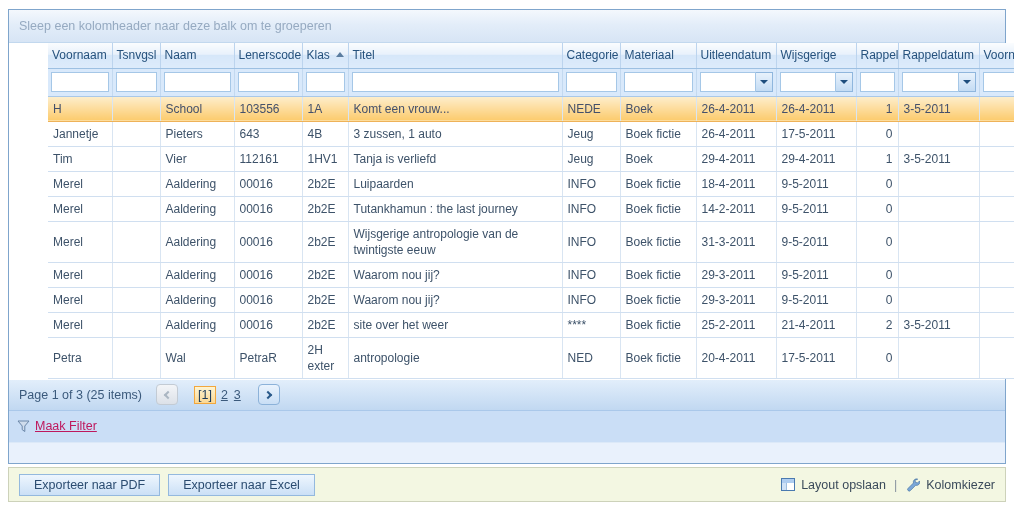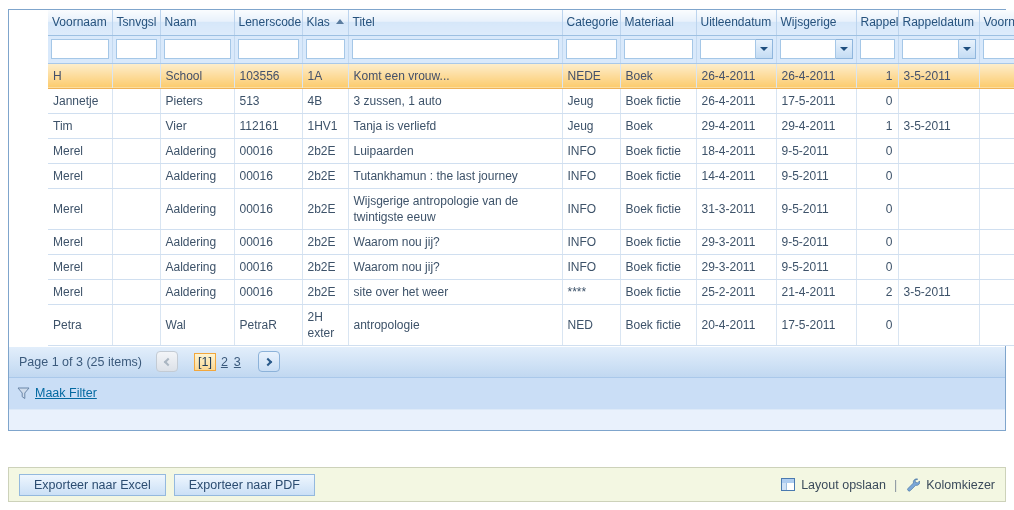--- a/index.html
+++ b/index.html
@@ -79,21 +79,21 @@
   .chev.right { transform:rotate(45deg);  margin-right:2px; }
   .page-cur {
     border:1px solid #f2a73d; background:linear-gradient(#fdf4d2,#fbd893);
     padding:1px 3px; color:#1d3b5a; margin:0 2px;
   }
   .page-link { color:#3b5a7c; text-decoration:underline; padding:0 3px; cursor:pointer; }
   .filterbar {
     height:32px; background:#cadef6; border-top:1px solid #aac8ea;
     display:flex; align-items:center; gap:5px; padding-left:8px; font-size:12.5px;
   }
-  .filterbar a { color:#0369a1; text-decoration:underline; cursor:pointer; }
+  .filterbar a { color:#be185d; text-decoration:underline; cursor:pointer; }
   .emptybar { height:21px; background:#e9f1fc; border-top:1px solid #dce9f8; }
   .toolbar {
     position:absolute; left:8px; top:467px; width:998px; height:35px;
     background:#f3f7e2; border:1px solid #cdd2ba;
     display:flex; align-items:center; padding:0 10px; gap:8px;
   }
   .tbtn {
     padding:3px 14px; font-size:12.5px; color:#2b4c70; cursor:pointer;
     background:linear-gradient(#eef6fe,#cbe0f6); border:1px solid #94b9de;
     font-family:inherit;
@@ -105,20 +105,21 @@
     width:14px; height:13px; border:1px solid #4a7ab0; background:#ffffff; position:relative;
   }
   .layout-icon::before { content:""; position:absolute; left:0; top:0; right:0; height:4px; background:#aecdf0; }
   .layout-icon::after  { content:""; position:absolute; left:0; top:4px; width:4px; bottom:0; background:#cfe2f6; border-right:1px solid #9dbede; }
   svg { display:block; }
 </style>
 </head>
 <body>
 
 <div class="grid">
+  <div class="group-panel">Sleep een kolomheader naar deze balk om te groeperen</div>
 
   <table>
     <colgroup id="cols">
         <col style="width:64px">
         <col style="width:48px">
         <col style="width:74px">
         <col style="width:68px">
         <col style="width:46px">
         <col style="width:214px">
         <col style="width:58px">
@@ -235,21 +236,21 @@
           <td class="">26-4-2011</td>
           <td class="">26-4-2011</td>
           <td class="num">1</td>
           <td class="">3-5-2011</td>
           <td class="num">0</td>
         </tr>
         <tr class="">
           <td class="">Jannetje</td>
           <td class=""></td>
           <td class="">Pieters</td>
-          <td class="">513</td>
+          <td class="">643</td>
           <td class="">4B</td>
           <td class="">3 zussen, 1 auto</td>
           <td class="">Jeug</td>
           <td class="">Boek fictie</td>
           <td class="">26-4-2011</td>
           <td class="">17-5-2011</td>
           <td class="num">0</td>
           <td class=""></td>
           <td class="num">1</td>
         </tr>
@@ -285,21 +286,21 @@
         </tr>
         <tr class="">
           <td class="">Merel</td>
           <td class=""></td>
           <td class="">Aaldering</td>
           <td class="">00016</td>
           <td class="">2b2E</td>
           <td class="">Tutankhamun : the last journey</td>
           <td class="">INFO</td>
           <td class="">Boek fictie</td>
-          <td class="">14-4-2011</td>
+          <td class="">14-2-2011</td>
           <td class="">9-5-2011</td>
           <td class="num">0</td>
           <td class=""></td>
           <td class="num">0</td>
         </tr>
         <tr class="">
           <td class="">Merel</td>
           <td class=""></td>
           <td class="">Aaldering</td>
           <td class="">00016</td>
@@ -391,22 +392,22 @@
     <svg width="13" height="13" viewBox="0 0 13 13">
       <path d="M1 1 h11 l-4.2 5 v5.5 l-2.6 -1.8 v-3.7 z" fill="#cfdcec" stroke="#6a86a8" stroke-width="1"></path>
     </svg>
     <a>Maak Filter</a>
   </div>
 
   <div class="emptybar"></div>
 </div>
 
 <div class="toolbar">
+  <button class="tbtn">Exporteer naar PDF</button>
   <button class="tbtn">Exporteer naar Excel</button>
-  <button class="tbtn">Exporteer naar PDF</button>
   <span class="tool-right">
     <span class="layout-icon"></span>
     <a>Layout opslaan</a>
     <span class="sep">|</span>
     <svg width="15" height="15" viewBox="0 0 16 16">
       <path d="M13.6 2.3 a3.4 3.4 0 0 0 -4.6 4.1 L3.4 12 a1.7 1.7 0 1 0 2.4 2.4 l5.6-5.6 a3.4 3.4 0 0 0 4.1-4.6 l-2.1 2.1 -2.2-.6 -.6-2.2 z" fill="#7aa7d8" stroke="#44719f" stroke-width="0.7"></path>
     </svg>
     <a>Kolomkiezer</a>
   </span>
 </div>

